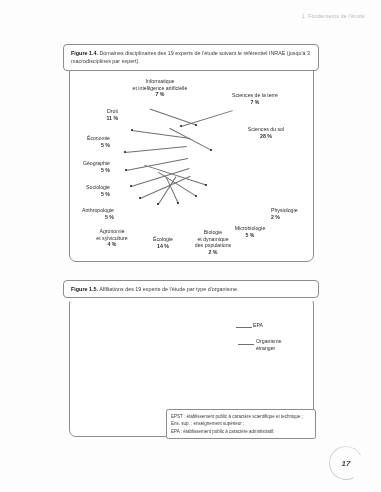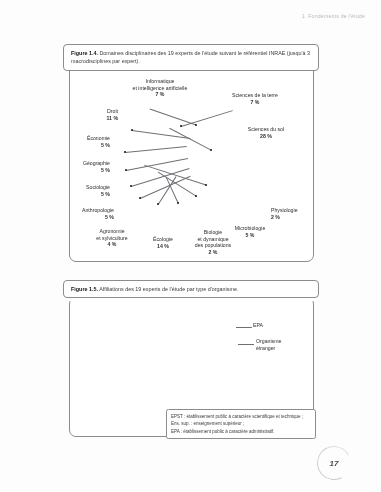--- a/index.html
+++ b/index.html
@@ -85,21 +85,21 @@
 
   .legend-box{
     position:absolute;left:166px;top:409px;width:150px;
     border:.7px solid #8b8b90;border-radius:2.5px;
     background:#ffffff;box-sizing:border-box;
     padding:3px 4px;font-size:4.5px;line-height:1.62;color:#3a3a3e;
     z-index:9;
   }
 
   
-  .folio{position:absolute;right:30px;bottom:12px;width:34px;height:34px;font-style:italic;}
+  .folio{position:absolute;right:18px;bottom:12px;width:34px;height:34px;font-style:italic;}
   .folio .ring{
     position:absolute;inset:0;border-radius:50%;
     border:1.6px solid #cfcfd4;
     border-right-color:transparent;border-top-color:#dedee2;
     transform:rotate(18deg);
   }
   .folio .num{
     position:absolute;inset:0;display:flex;align-items:center;justify-content:center;
     font-size:8px;color:#4a4a50;font-weight:bold;
   }

